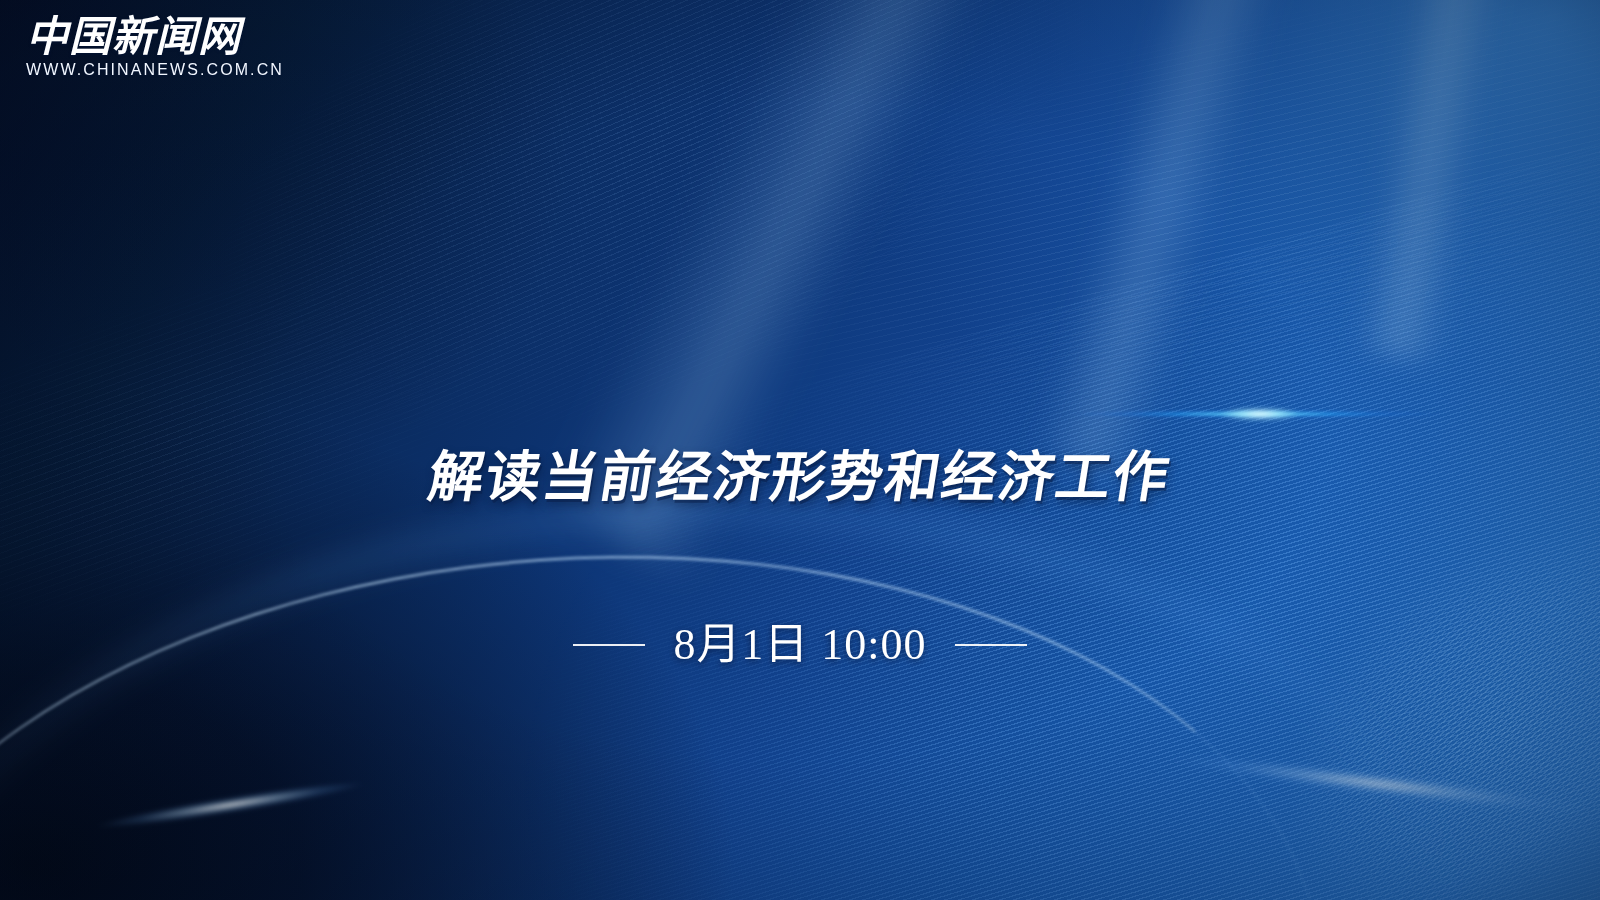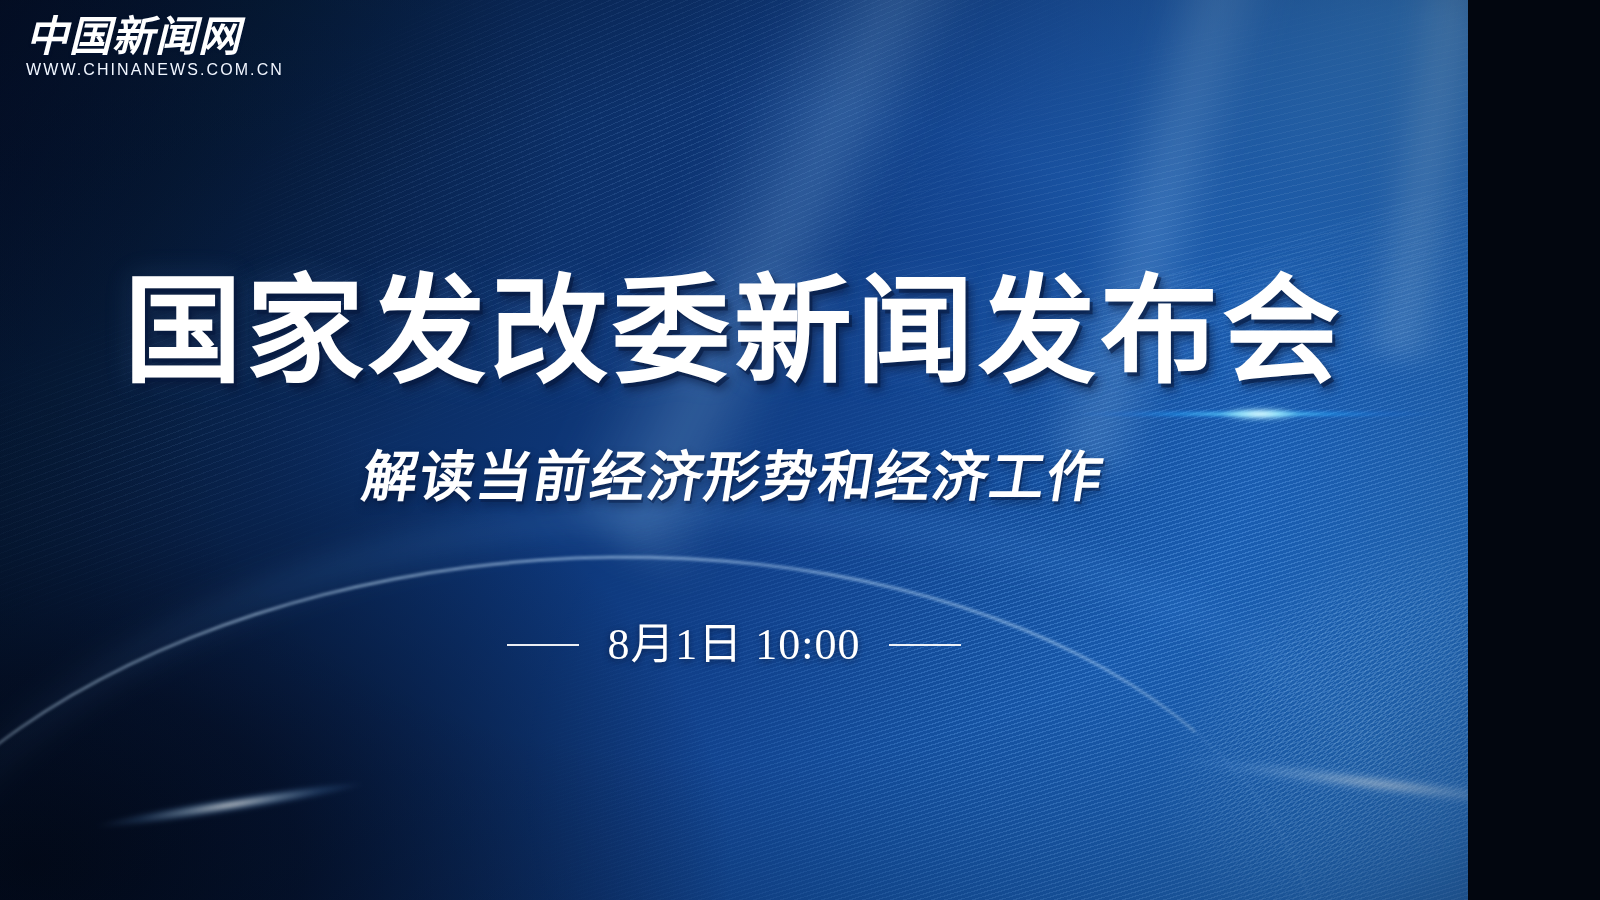--- a/index.html
+++ b/index.html
@@ -3,21 +3,21 @@
 <meta charset="utf-8">
 <title>国家发改委新闻发布会</title>
 <style>
   html, body {
     margin: 0;
     padding: 0;
     background: #02060f;
   }
   #stage {
     position: relative;
-    width: 1468px;
+    width: 1600px;
     height: 900px;
     overflow: hidden;
     font-family: "Liberation Sans", "DejaVu Sans", sans-serif;
     background: #1d4ed8;
     user-select: none;
   }
 
   
   .bg-layer { position: absolute; inset: 0; pointer-events: none; }
 
@@ -374,23 +374,20 @@
   <div class="arc-hot"></div>
   <div class="arc-hot2"></div>
 
   <div class="bg-layer bg-vignette"></div>
 
   <div class="logo">
     <span class="logo-cn">中国新闻网</span>
     <span class="logo-url">WWW.CHINANEWS.COM.CN</span>
   </div>
 
-  <div class="headline-wrap">
-    <span class="headline">国家发改委新闻发布会</span>
-  </div>
 
   <div class="title-flare"></div>
   <div class="title-flare-core"></div>
 
   <div class="subhead-wrap">
     <span class="subhead">解读当前经济形势和经济工作</span>
   </div>
 
   <div class="date-row">
     <span class="rule"></span>

